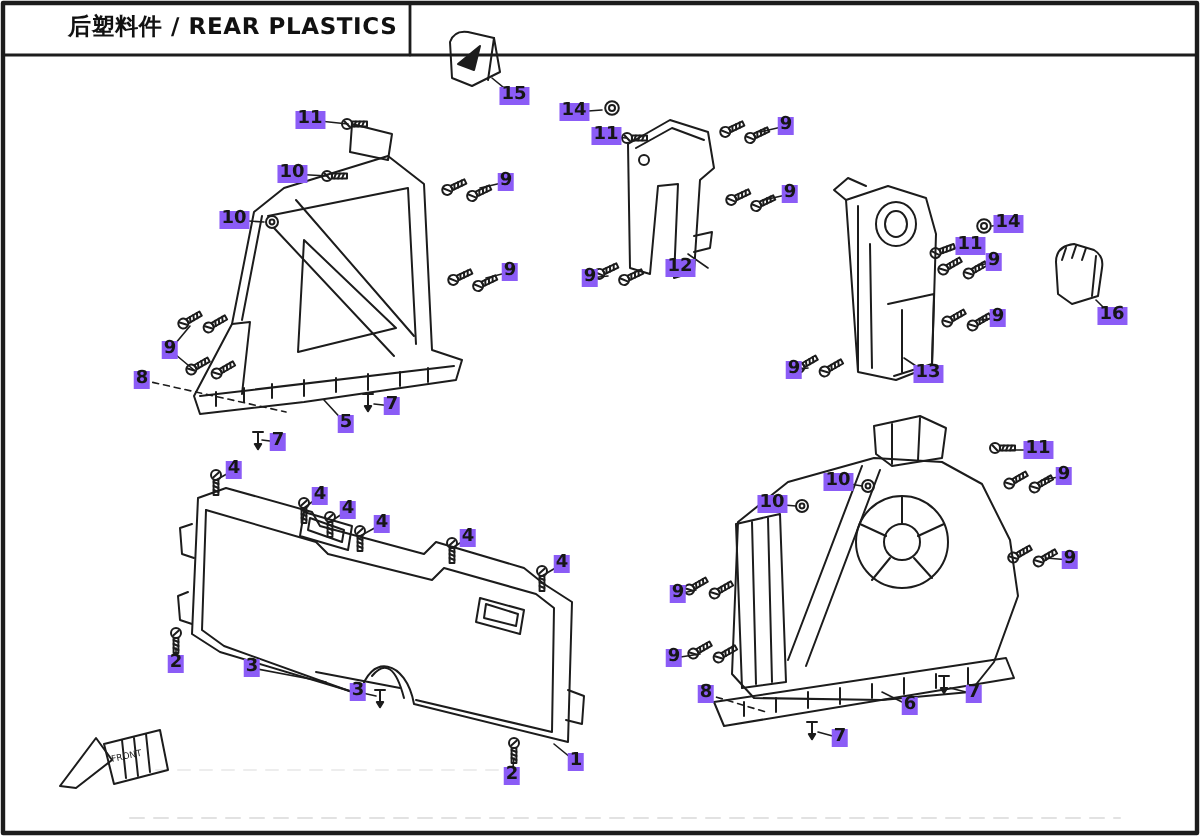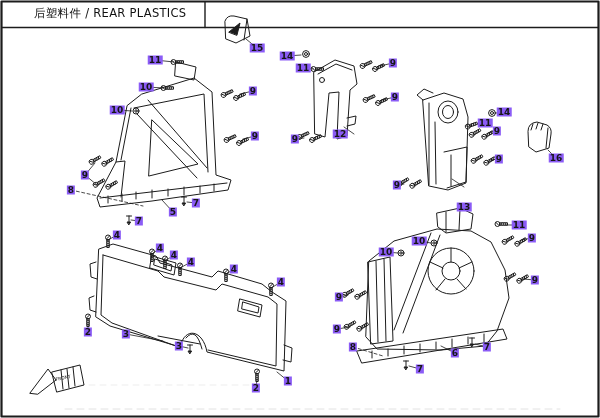--- a/index.html
+++ b/index.html
@@ -2,21 +2,21 @@
 <html><head>
 <meta charset="utf-8">
 <style>
   html,body{margin:0;padding:0;background:#888;}
   #app{
     position:relative;width:600px;height:418px;background:#fff;overflow:hidden;
     font-family:"DejaVu Sans","Liberation Sans",sans-serif;
   }
   #art{position:absolute;left:0;top:0;width:600px;height:418px;}
   .title{
-    position:absolute;left:34px;top:6px;font-size:11.5px;font-weight:normal;
+    position:absolute;left:34px;top:6px;font-size:11.5px;font-weight:bold;
     color:#111;letter-spacing:.3px;white-space:nowrap;text-align:center;
   }
   #callout-layer{position:absolute;left:0;top:0;width:600px;height:418px;pointer-events:none;}
   .callout{
     position:absolute;transform:translate(-50%,-50%);
     font-size:9px;font-weight:bold;color:#161616;line-height:1;
     background:#8b5cf6;padding:0 1px;
   }
   svg *{vector-effect:non-scaling-stroke;}
 </style>
@@ -248,21 +248,21 @@
       <div class="callout" style="left: 303px; top: 68px;">11</div>
       <div class="callout" style="left: 393px; top: 63px;">9</div>
       <div class="callout" style="left: 395px; top: 97px;">9</div>
       <div class="callout" style="left: 295px; top: 139px;">9</div>
       <div class="callout" style="left: 340px; top: 134px; text-align: right;">12</div>
       <div class="callout" style="left: 504px; top: 112px;">14</div>
       <div class="callout" style="left: 485px; top: 123px;">11</div>
       <div class="callout" style="left: 497px; top: 131px;">9</div>
       <div class="callout" style="left: 499px; top: 159px;">9</div>
       <div class="callout" style="left: 397px; top: 185px;">9</div>
-      <div class="callout" style="left: 464px; top: 187px; margin-top: 20px;">13</div>
+      <div class="callout" style="left: 464px; top: 187px;">13</div>
       <div class="callout" style="left: 556px; top: 158px;">16</div>
       <div class="callout" style="left: 519px; top: 225px;">11</div>
       <div class="callout" style="left: 532px; top: 238px;">9</div>
       <div class="callout" style="left: 419px; top: 241px;">10</div>
       <div class="callout" style="left: 386px; top: 252px;">10</div>
       <div class="callout" style="left: 535px; top: 280px;">9</div>
       <div class="callout" style="left: 339px; top: 297px;">9</div>
       <div class="callout" style="left: 337px; top: 329px;">9</div>
       <div class="callout" style="left: 353px; top: 347px;">8</div>
       <div class="callout" style="left: 455px; top: 353px;">6</div>

